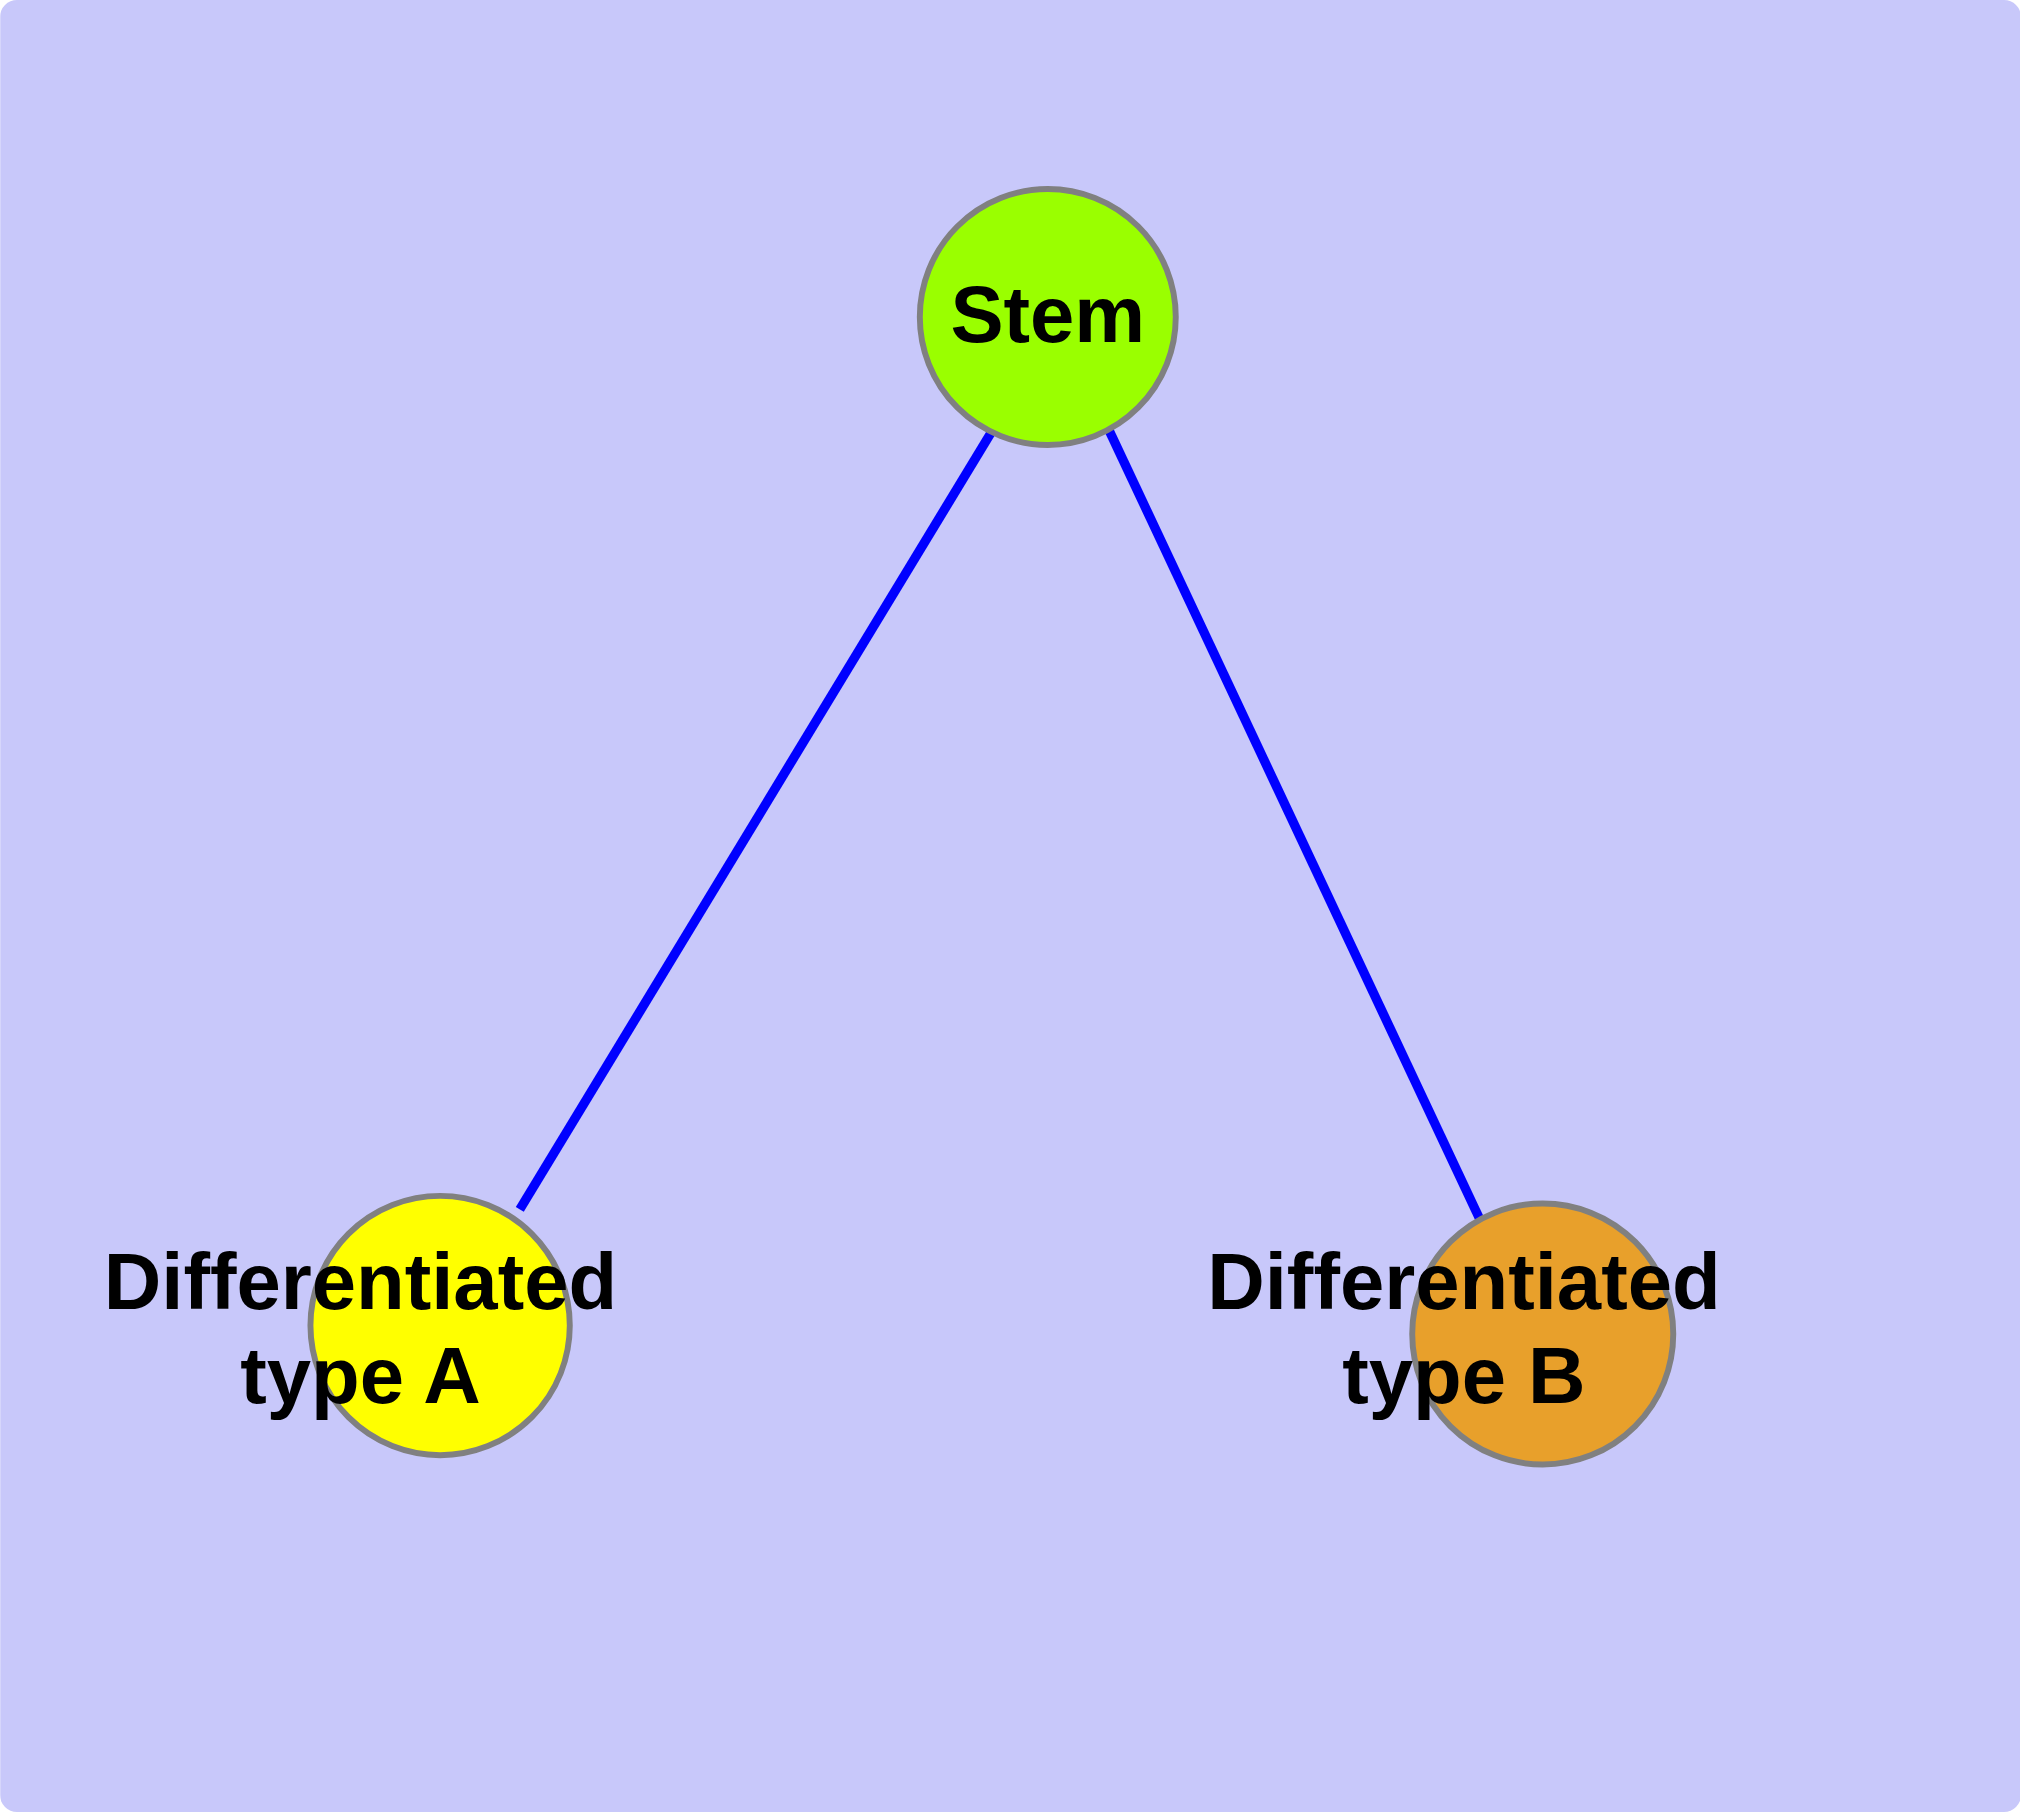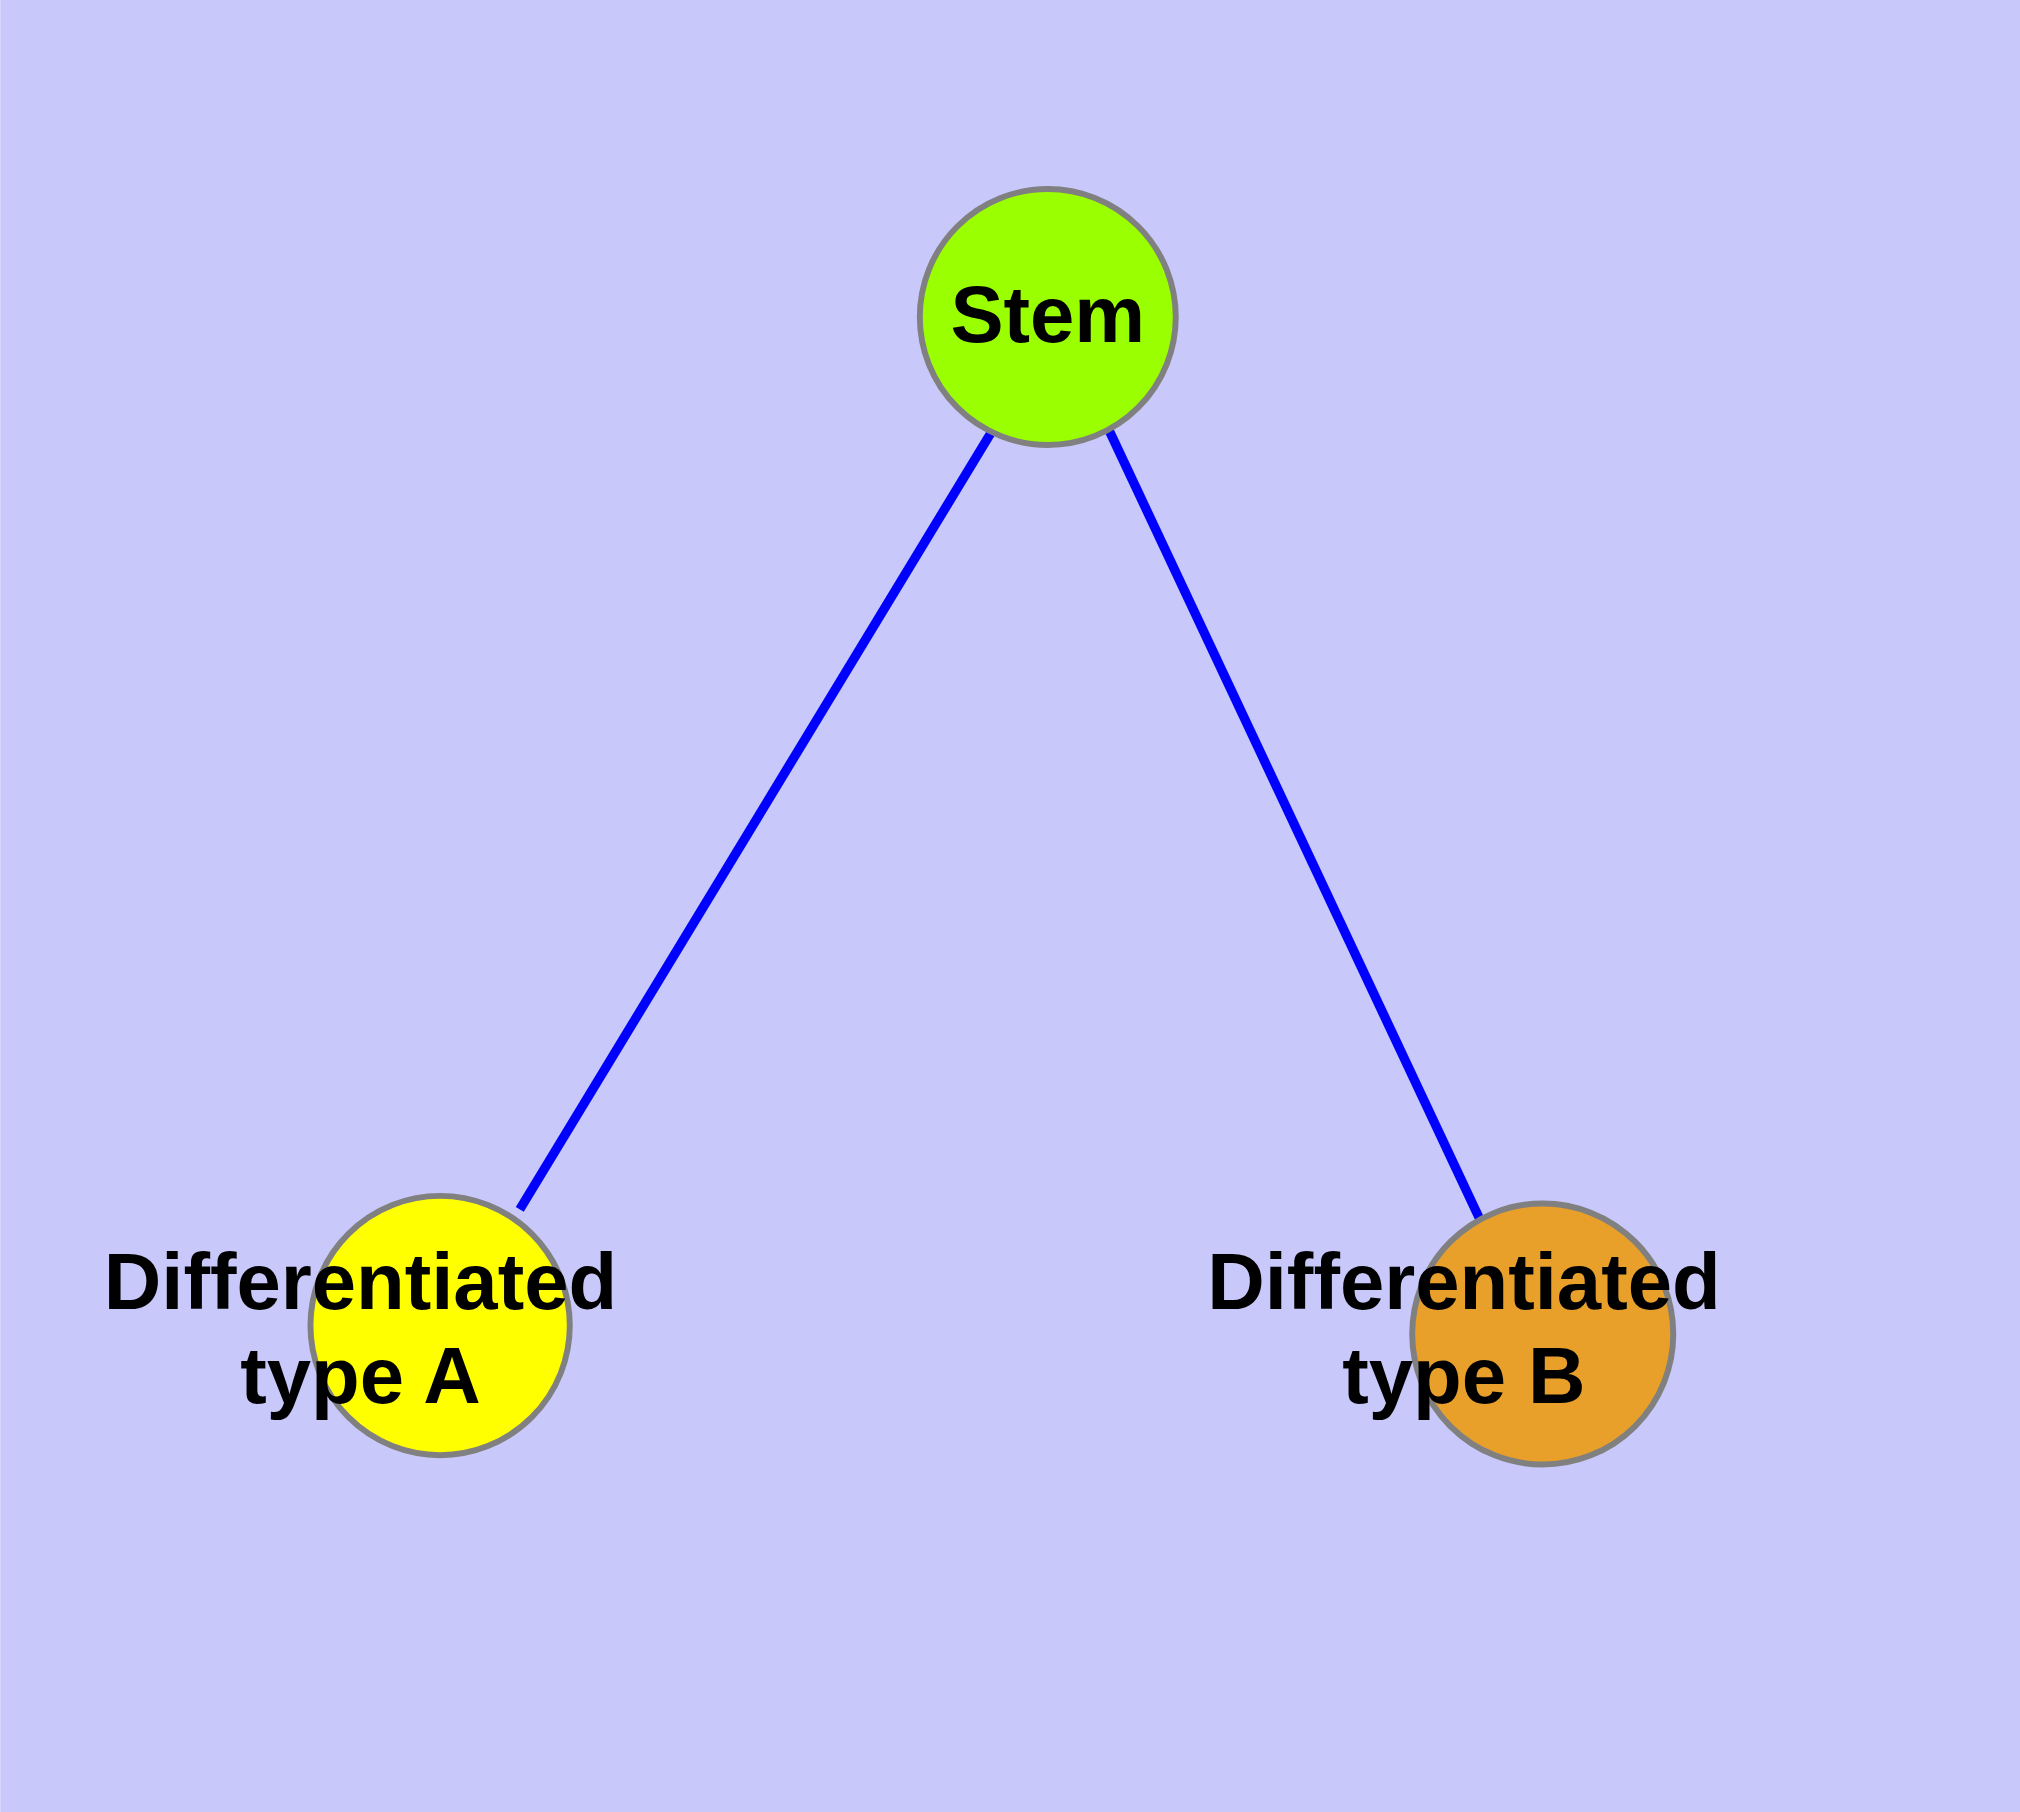--- a/index.html
+++ b/index.html
@@ -34,21 +34,21 @@
     font-weight: bold;
     font-size: 94px;
     fill: #000000;
     text-anchor: middle;
     dominant-baseline: alphabetic;
   }
 </style>
 </head>
 <body>
 
-<div id="canvas-root" style="width: 2021px; height: 1812px; background: rgb(255, 255, 255);">
+<div id="canvas-root" style="width: 2021px; height: 1812px; background: rgb(255, 255, 255); border-radius: 17px;">
   <svg id="graph-svg" viewBox="0 0 2384 2138" xmlns="http://www.w3.org/2000/svg" style="width: 2021px; height: 1812px;">
 
     <rect id="bg-rect" x="0" y="0" width="2384" height="2138" fill="#c8c8fa"></rect>
 
     <g id="edges-layer">
         <line x1="1170" y1="509" x2="613" y2="1427" stroke="#0000ff" stroke-width="11" class="edge-line"></line>
         <line x1="1308" y1="507" x2="1745" y2="1437" stroke="#0000ff" stroke-width="11" class="edge-line"></line>
       </g>
     <g id="nodes-layer">
         <circle cx="1236" cy="374" r="151" fill="#9aff00" stroke="#808080" stroke-width="7" class="node-circle"></circle>

